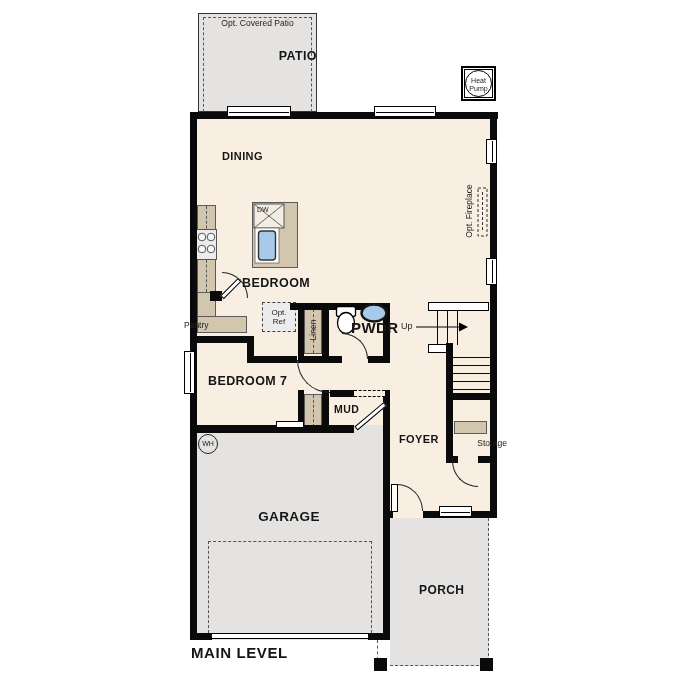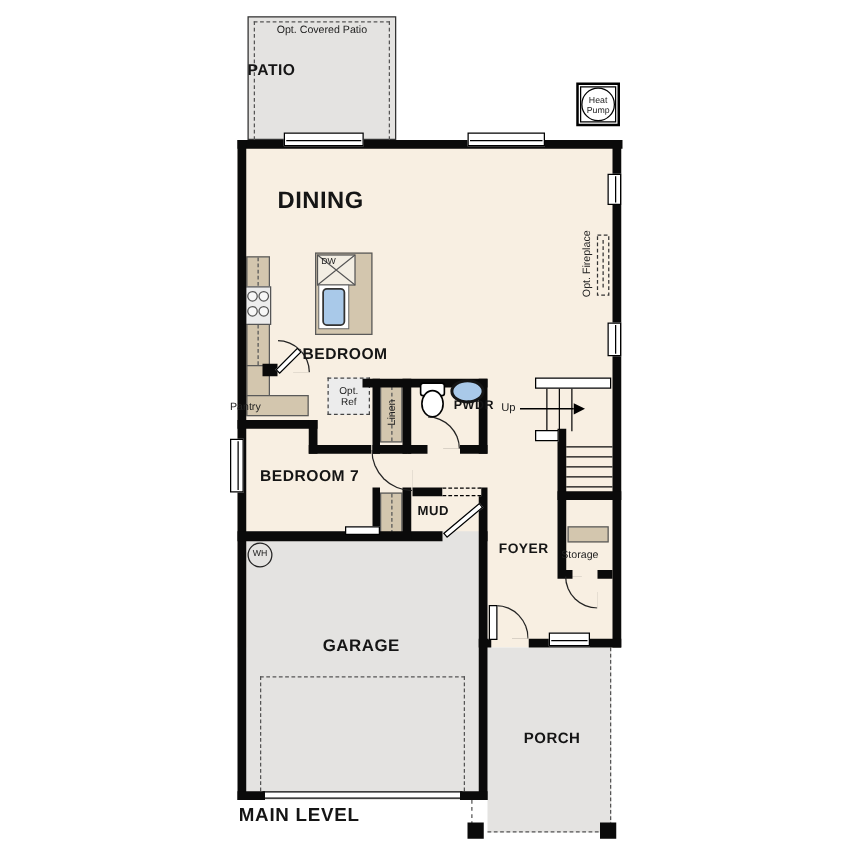--- a/index.html
+++ b/index.html
@@ -27,21 +27,21 @@
 
 <div id="plan">
 
   <div class="floor" style="left:190px;top:112px;width:307px;height:406px"></div>
   <div class="conc" style="left:197px;top:425px;width:193px;height:215px"></div>
   <div class="conc" style="left:390px;top:518px;width:98px;height:147px;border-right:1.5px dashed #555;border-bottom:1.5px dashed #555"></div>
 
   <div class="conc" style="left:198px;top:13px;width:119px;height:99px;border:1px solid #333;box-sizing:border-box"></div>
   <div class="dash" style="left:203px;top:17px;width:109px;height:95px;border:1.5px dashed #555;border-bottom:none"></div>
   <div class="txt" style="left:198px;top:18px;width:119px;text-align:center;font-size:8.5px">Opt. Covered Patio</div>
-  <div class="lbl" style="left:198px;top:49px;width:119px;text-align:left;font-size:12.5px">PATIO</div>
+  <div class="lbl" style="left:198px;top:49px;width:119px;text-align:right;font-size:12.5px">PATIO</div>
 
   <div class="dash" style="left:377px;top:640px;width:2px;height:20px;border-left:1.5px dashed #555"></div>
   <div class="wall" style="left:374px;top:658px;width:13px;height:13px"></div>
   <div class="wall" style="left:480px;top:658px;width:13px;height:13px"></div>
 
   <div class="dash" style="left:208px;top:541px;width:164px;height:92px;border:1.5px dashed #555;border-bottom:none"></div>
   <div class="leaf" style="left:210px;top:633px;width:160px;height:6px"></div>
 
   <div class="counter" style="left:197px;top:205px;width:19px;height:88px">
     <div class="dash" style="left:8px;top:0;width:1px;height:86px;border-left:1px dashed #555"></div>
@@ -165,31 +165,31 @@
   </div>
   <div style="position:absolute;left:461px;top:66px;width:35px;height:35px;border:2px solid #000;box-sizing:border-box">
     <div style="position:absolute;left:1px;top:1px;right:1px;bottom:1px;border:1px solid #000">
       <div style="position:absolute;left:0px;top:0px;right:0px;bottom:0px;border:1px solid #000;border-radius:50%;text-align:center;font-size:7px;line-height:8px;padding-top:6px;box-sizing:border-box;color:#222">
         <span style="display:block">Heat</span>
         <span style="display:block">Pump</span>
       </div>
     </div>
   </div>
 
-  <div class="lbl" style="left:222px;top:150px;font-size:19px">DINING</div>
+  <div class="lbl" style="left:222px;top:150px;font-size:11px">DINING</div>
   <div class="lbl" style="left:242px;top:276px;font-size:12.5px">BEDROOM</div>
   <div class="txt" style="left:257px;top:206px;font-size:7px">DW</div>
   <div class="txt" style="left:184px;top:320px;font-size:8.5px">Pantry</div>
   <div class="txt vtext" style="left:288px;top:325px;width:50px;font-size:8.5px">Linen</div>
-  <div class="lbl" style="left:363px;top:319px;font-size:10px">PWDR</div>
+  <div class="lbl" style="left:351px;top:319px;font-size:15px">PWDR</div>
   <div class="txt" style="left:401px;top:321px;font-size:9px">Up</div>
   <div class="txt vtext" style="left:439px;top:206px;width:60px;font-size:8.5px">Opt. Fireplace</div>
   <div class="lbl" style="left:208px;top:374px;font-size:12.5px">BEDROOM 7</div>
   <div class="lbl" style="left:334px;top:403px;font-size:10.5px">MUD</div>
   <div class="lbl" style="left:399px;top:433px;font-size:11px">FOYER</div>
-  <div class="txt" style="left:449px;top:438px;width:40px;text-align:left;font-size:8.5px">Storage</div>
+  <div class="txt" style="left:467px;top:438px;width:40px;text-align:right;font-size:8.5px">Storage</div>
   <div class="lbl" style="left:229px;top:508px;width:120px;text-align:center;font-size:13.5px;line-height:17px">
     <span style="display:inline-block;background:#e4e3e1;padding:0 4px">GARAGE</span>
   </div>
   <div class="lbl" style="left:419px;top:583px;font-size:12px">PORCH</div>
   <div class="lbl" style="left:191px;top:644px;font-size:15px;letter-spacing:.6px">MAIN LEVEL</div>
 
 </div>
 
 </body></html>

